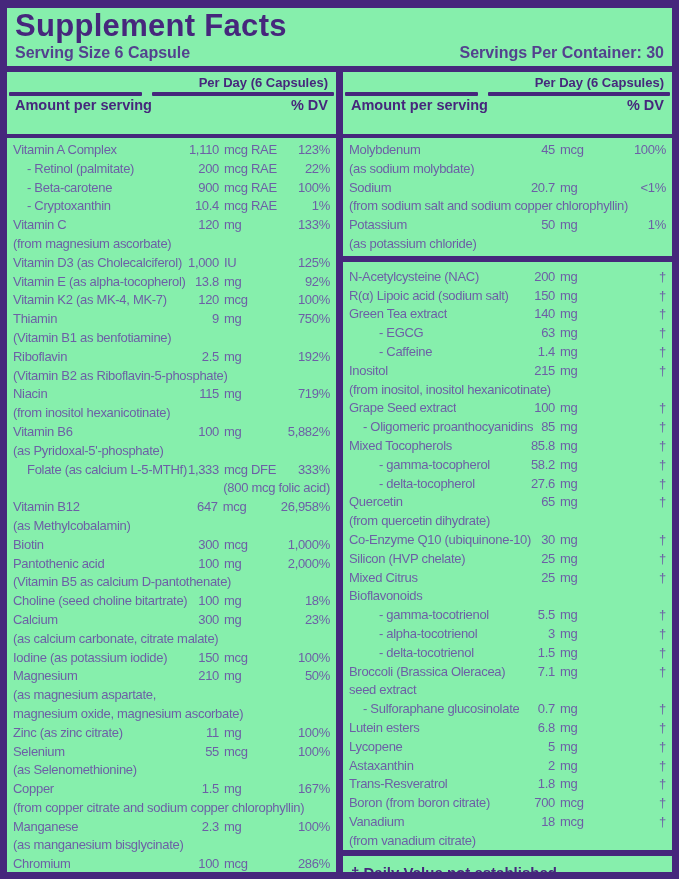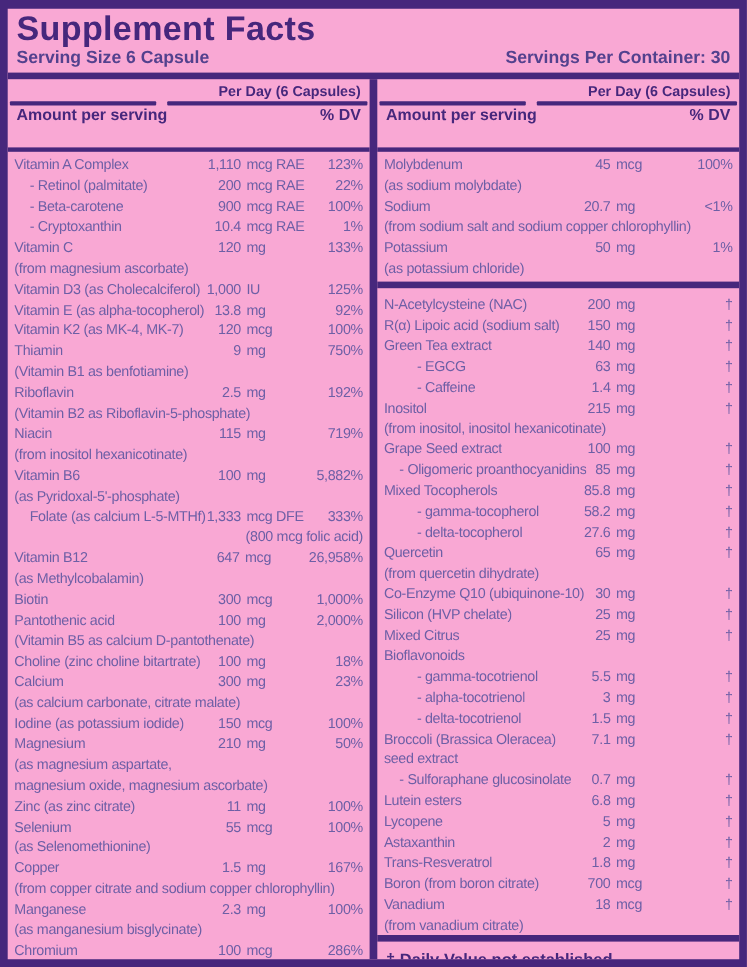--- a/index.html
+++ b/index.html
@@ -2,21 +2,21 @@
 <html><head>
 <meta charset="utf-8">
 <style>
   :root{
     --dark:#46277c;
     --body:#6d5fa6;
     --serving:#53418e;
   }
   html,body{margin:0;padding:0;background:#fff;}
   .label{
-    width:679px;height:879px;box-sizing:border-box;background:#f9a8d4;
+    width:679px;height:879px;box-sizing:border-box;background:#86efac;
     border:7px solid var(--dark);border-top-width:8px;overflow:hidden;
     display:flex;flex-direction:column;
     font-family:"Liberation Sans", sans-serif;
   }
   .title{font-size:31px;font-weight:bold;color:var(--dark);padding:1px 8px 0;letter-spacing:.3px;line-height:34px;}
   .serving-row{display:flex;justify-content:space-between;padding:0 8px 3px;font-size:16px;font-weight:bold;color:var(--serving);line-height:20px;}
   .thickbar{height:6px;background:var(--dark);flex:0 0 auto;}
   .columns{flex:1;display:flex;min-height:0;}
   .col{flex:1;display:flex;flex-direction:column;min-width:0;}
   .vdivider{width:7px;background:var(--dark);flex:0 0 auto;}
@@ -178,21 +178,21 @@
           <div class="row">
             <span class="name" style="padding-left: 0px;">Pantothenic acid</span>
             <span class="num">100</span>
             <span class="unit">mg</span>
             <span class="dv">2,000%</span>
           </div>
           <div class="row note">
             <span class="name" style="padding-left: 0px;">(Vitamin B5 as calcium D-pantothenate)</span>
           </div>
           <div class="row">
-            <span class="name" style="padding-left: 0px;">Choline (zinc choline bitartrate)</span>
+            <span class="name" style="padding-left: 0px;">Choline (seed choline bitartrate)</span>
             <span class="num">100</span>
             <span class="unit">mg</span>
             <span class="dv">18%</span>
           </div>
           <div class="row">
             <span class="name" style="padding-left: 0px;">Calcium</span>
             <span class="num">300</span>
             <span class="unit">mg</span>
             <span class="dv">23%</span>
           </div>

